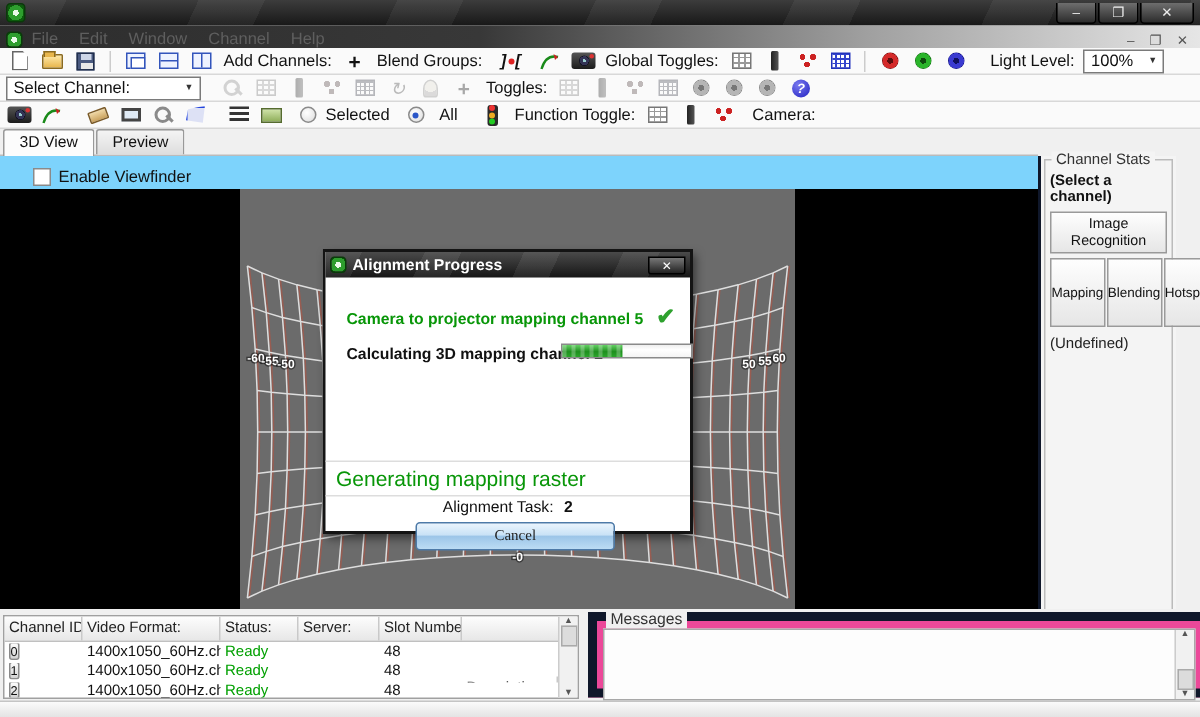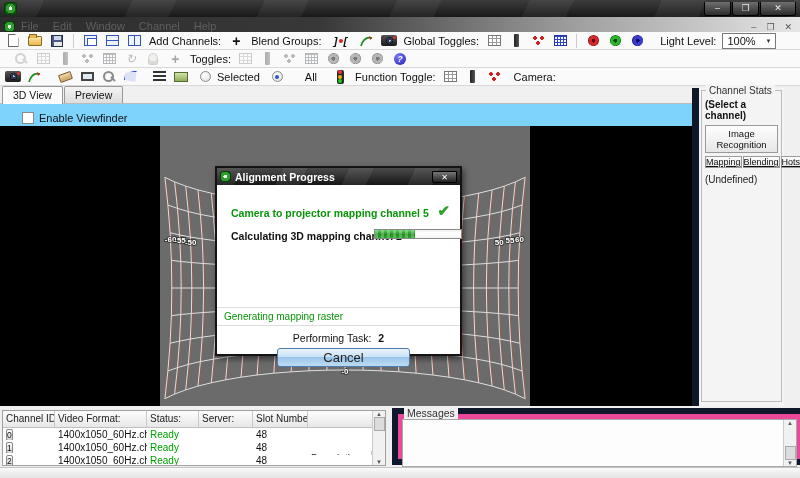--- a/index.html
+++ b/index.html
@@ -117,30 +117,30 @@
   
   #content { position:absolute; left:0; top:104px; width:692px; height:302px; background:#7dd3fc; }
   .check-row { display:flex; align-items:center; gap:5px; padding:5px 0 0 22px; height:22px; }
   .checkbox { width:12px; height:12px; border:1px solid #8a8a8a; background:#fff; }
   #viewport { position:absolute; left:0; top:22px; width:692px; height:280px; background:#000; }
   #camview { position:absolute; left:160px; top:0; width:370px; height:280px; background:#6b6b6b; overflow:hidden; }
   .mesh-label { fill:#fff; font:bold 8px "Liberation Sans", sans-serif; text-anchor:middle;
     paint-order:stroke; stroke:rgba(0,0,0,.45); stroke-width:2px; }
 
   
-  #rightpanel { position:absolute; left:692px; top:88px; width:92px; height:318px;
-    background:#f4f4f4; border-left:7px solid #0f172a; padding:2px; font-size:10px; }
+  #rightpanel { position:absolute; left:692px; top:104px; width:92px; height:318px;
+    background:#f4f4f4; border-left:2px solid #0f172a; padding:2px; font-size:10px; }
   #stats-group { border:1px solid #bbb; height:312px; padding:3px; position:relative; background:#f4f4f4; }
   #stats-group .legend { position:absolute; top:-6px; left:4px; background:#f4f4f4; padding:0 3px; font-size:10px; color:#333; }
   .stats-sel { font-weight:bold; font-size:10px; margin:5px 0 4px 0; }
   .panel-btn { border:1px solid #9a9a9a; background:linear-gradient(#fefefe,#e6e6e6); text-align:center;
     font-size:9.5px; padding:2px 0; }
   .panel-btn.wide { width:100%; margin-bottom:3px; }
   .panel-btn-row { display:flex; gap:1px; margin-bottom:6px; }
-  .panel-btn-row .panel-btn { flex:1; font-size:9px; padding:0 0;text-decoration:underline; }
+  .panel-btn-row .panel-btn { flex:1; font-size:9px; padding:17px 0; }
   .stats-undefined { font-size:10px; color:#222; }
 
   
   #dialog { position:absolute; left:215px; top:166px; width:247px; height:190px;
     border:2px solid #141414; background:#fff; box-shadow:2px 3px 6px rgba(0,0,0,.5); }
   #dialog-titlebar { height:17px; background:
       repeating-linear-gradient(115deg, rgba(255,255,255,.07) 0 22px, rgba(255,255,255,0) 22px 60px),
       linear-gradient(#4a4a4a,#161616);
     display:flex; align-items:center; padding:0 3px; color:#fff; }
   #dialog-titlebar .dlg-title { font-weight:bold; font-size:10.5px; margin-left:4px; }
@@ -149,26 +149,26 @@
   #dialog-body { position:relative; height:169px; font-size:10.5px; }
   .task-done { position:absolute; left:14px; top:22px; color:#089608; font-weight:bold; }
   .task-check { position:absolute; right:10px; top:17px; color:#2ea12e; font-weight:bold; font-size:15px; }
   .task-current { position:absolute; left:14px; top:45px; color:#111; font-weight:bold; }
   .progressbar { position:absolute; left:157px; top:44px; width:88px; height:10px;
     border:1px solid #8a8a8a; background:linear-gradient(#eee,#fff 40%,#f4f4f4); }
   .progress-fill { height:100%; background:
       repeating-linear-gradient(90deg, rgba(255,255,255,.25) 0 3px, rgba(255,255,255,0) 3px 6px),
       linear-gradient(#63d063,#1f8f1f 55%,#2aa52a); }
   .dlg-status { position:absolute; left:0; top:122px; width:100%; border-top:1px solid #ddd;
-    border-bottom:1px solid #ddd; padding:3px 7px; color:#089608; font-size:10px; }
+    border-bottom:1px solid #ddd; padding:3px 7px; color:#089608; font-size:14px; }
   .performing { position:absolute; left:0; top:147px; width:100%; text-align:center; font-size:10.5px; }
   .performing b { margin-left:4px; }
   .cancel-btn { position:absolute; left:60px; top:163px; width:133px; height:19px;
-    border:1px solid #4d7aa8; border-radius:3px; text-align:center; line-height:17px; font-size:13px; color:#222;
-    background:linear-gradient(#eaf4fd 0%, #c9e2f6 45%, #9cc5e8 50%, #bcdcf4 100%); }
+    border:1px solid #4d7aa8; border-radius:3px; text-align:center; line-height:17px; font-size:10px; color:#222;
+    background:linear-gradient(#eaf4fd 0%, #c9e2f6 45%, #9cc5e8 50%, #bcdcf4 100%);font-family:Liberation Serif, serif; }
 
   
   #bottom { position:absolute; left:0; top:406px; width:800px; height:61px; background:#f0f0f0; }
   #chtable { position:absolute; left:2px; top:4px; width:384px; height:56px; background:#fff;
     border:1px solid #a0a0a0; overflow:hidden; font-size:10px; }
   .t-header { display:flex; height:17px; background:linear-gradient(#fdfdfd,#e7e7e7); border-bottom:1px solid #c0c0c0; }
   .t-header .th { border-right:1px solid #c9c9c9; padding:2px 3px; font-size:10px; color:#222; white-space:nowrap; overflow:hidden; }
   .t-row { display:flex; height:13px; align-items:center; }
   .t-row .td { padding:0 3px; white-space:nowrap; overflow:hidden; font-size:10px; }
   .c0{width:52px;} .c1{width:92px;} .c2{width:52px;} .c3{width:54px;} .c4{width:55px;} .c5{width:64px;margin-top:40px;}
@@ -281,20 +281,24 @@
         <i class="circle-glyph blue"></i>
       </span>
     <span class="tb-label" style="margin-left:10px">Light Level:</span>
     <span class="combo" style="width:54px">
       <span>100%</span>
       <span class="arrow">▼</span>
     </span>
   </div>
 
   <div id="toolbar2" class="toolbar">
+    <span class="combo" style="width:130px">
+      <span>Select Channel:</span>
+      <span class="arrow">▼</span>
+    </span>
     <span class="tb-btn disabled" style="margin-left:8px">
         <i class="key-glyph"></i>
       </span>
     <span class="tb-btn disabled">
         <i class="grid-glyph"></i>
       </span>
     <span class="tb-btn disabled">
         <i class="vbar-glyph"></i>
       </span>
     <span class="tb-btn disabled">
@@ -364,21 +368,21 @@
     <span class="tb-btn" style="margin-left:6px">
         <i class="hlines-glyph"></i>
       </span>
     <span class="tb-btn">
         <i class="greenbox-glyph"></i>
       </span>
     <span style="display:flex;align-items:center;gap:4px;margin-left:6px">
       <i class="radio"></i>
       <span class="tb-label">Selected</span>
     </span>
-    <span style="display:flex;align-items:center;gap:20px;margin-left:6px">
+    <span style="display:flex;align-items:center;gap:8px;margin-left:6px">
       <i class="radio checked"></i>
       <span class="tb-label">All</span>
     </span>
     <span class="tb-btn" style="margin-left:8px">
       <i class="traffic-glyph">
         <i style="background:#e33"></i>
         <i style="background:#ea2"></i>
         <i style="background:#2c2"></i>
       </i>
     </span>
@@ -501,21 +505,21 @@
     </div>
     <div id="dialog-body">
       <div class="task-done">Camera to projector mapping channel 5</div>
       <div class="task-check">✔</div>
       <div class="task-current">Calculating 3D mapping channel 2</div>
       <div class="progressbar">
         <div class="progress-fill" style="width: 47%;"></div>
       </div>
       <div class="dlg-status">Generating mapping raster</div>
       <div class="performing">
-        <span>Performing Task:</span>
+        <span>Alignment Task:</span>
         <b>2</b>
       </div>
       <div class="cancel-btn">Cancel</div>
     </div>
   </div>
 
   <div id="bottom">
     <div id="chtable">
       <div class="t-header">
         <span class="th c0">Channel ID:</span>

